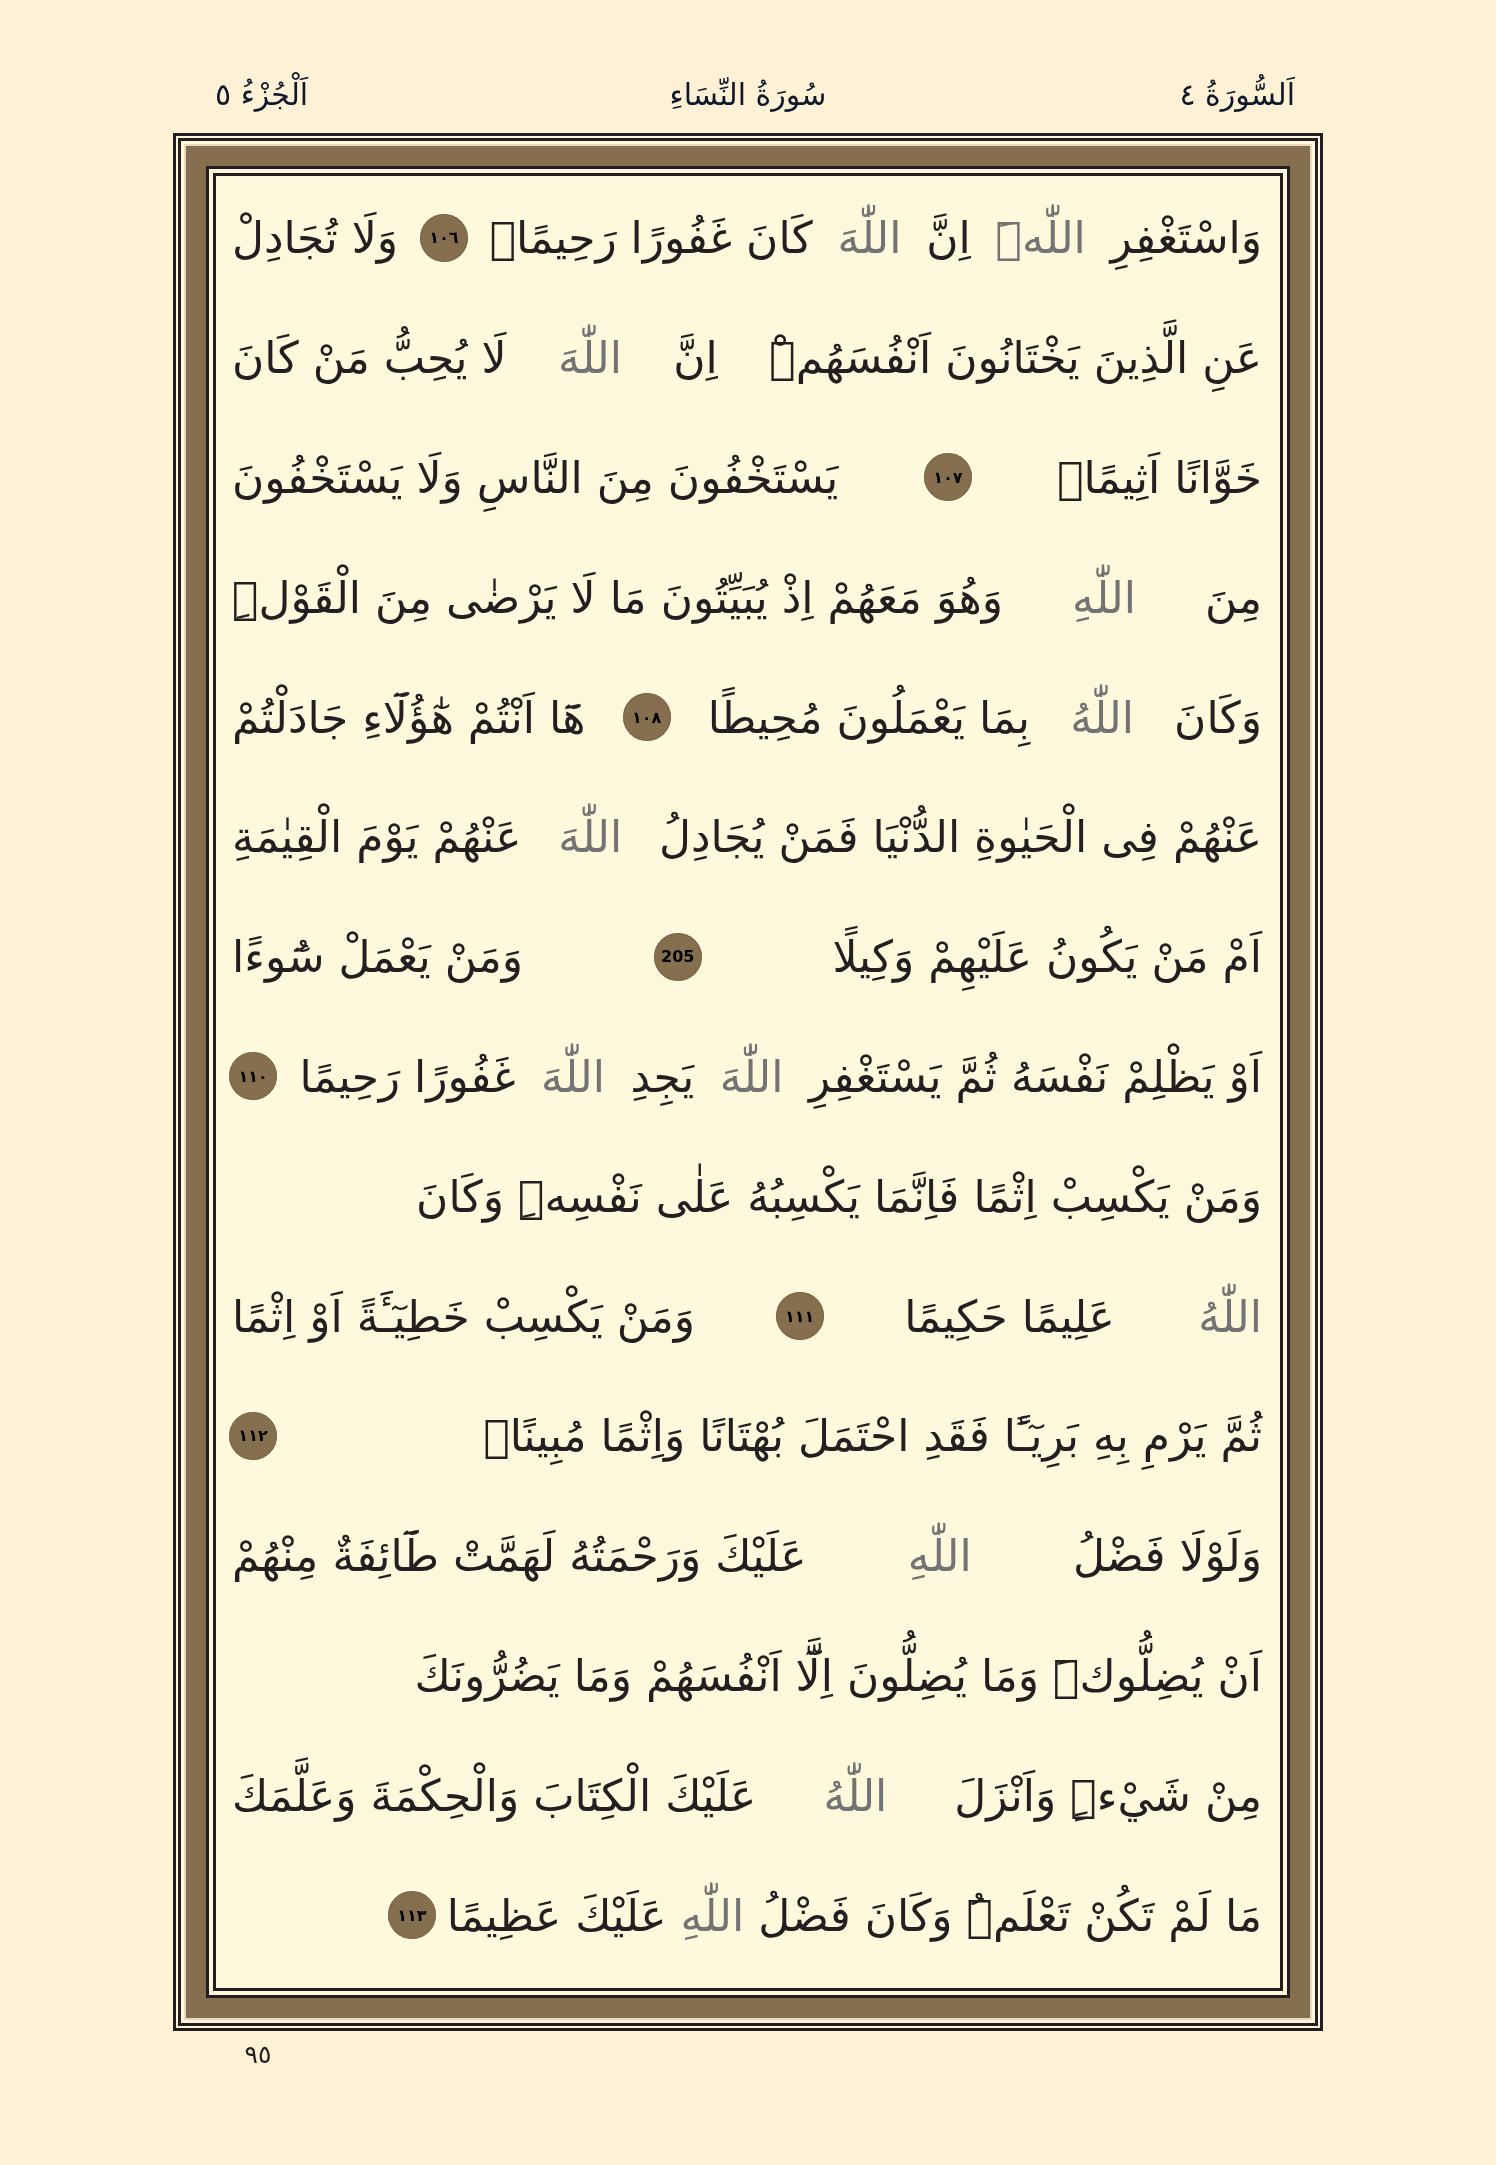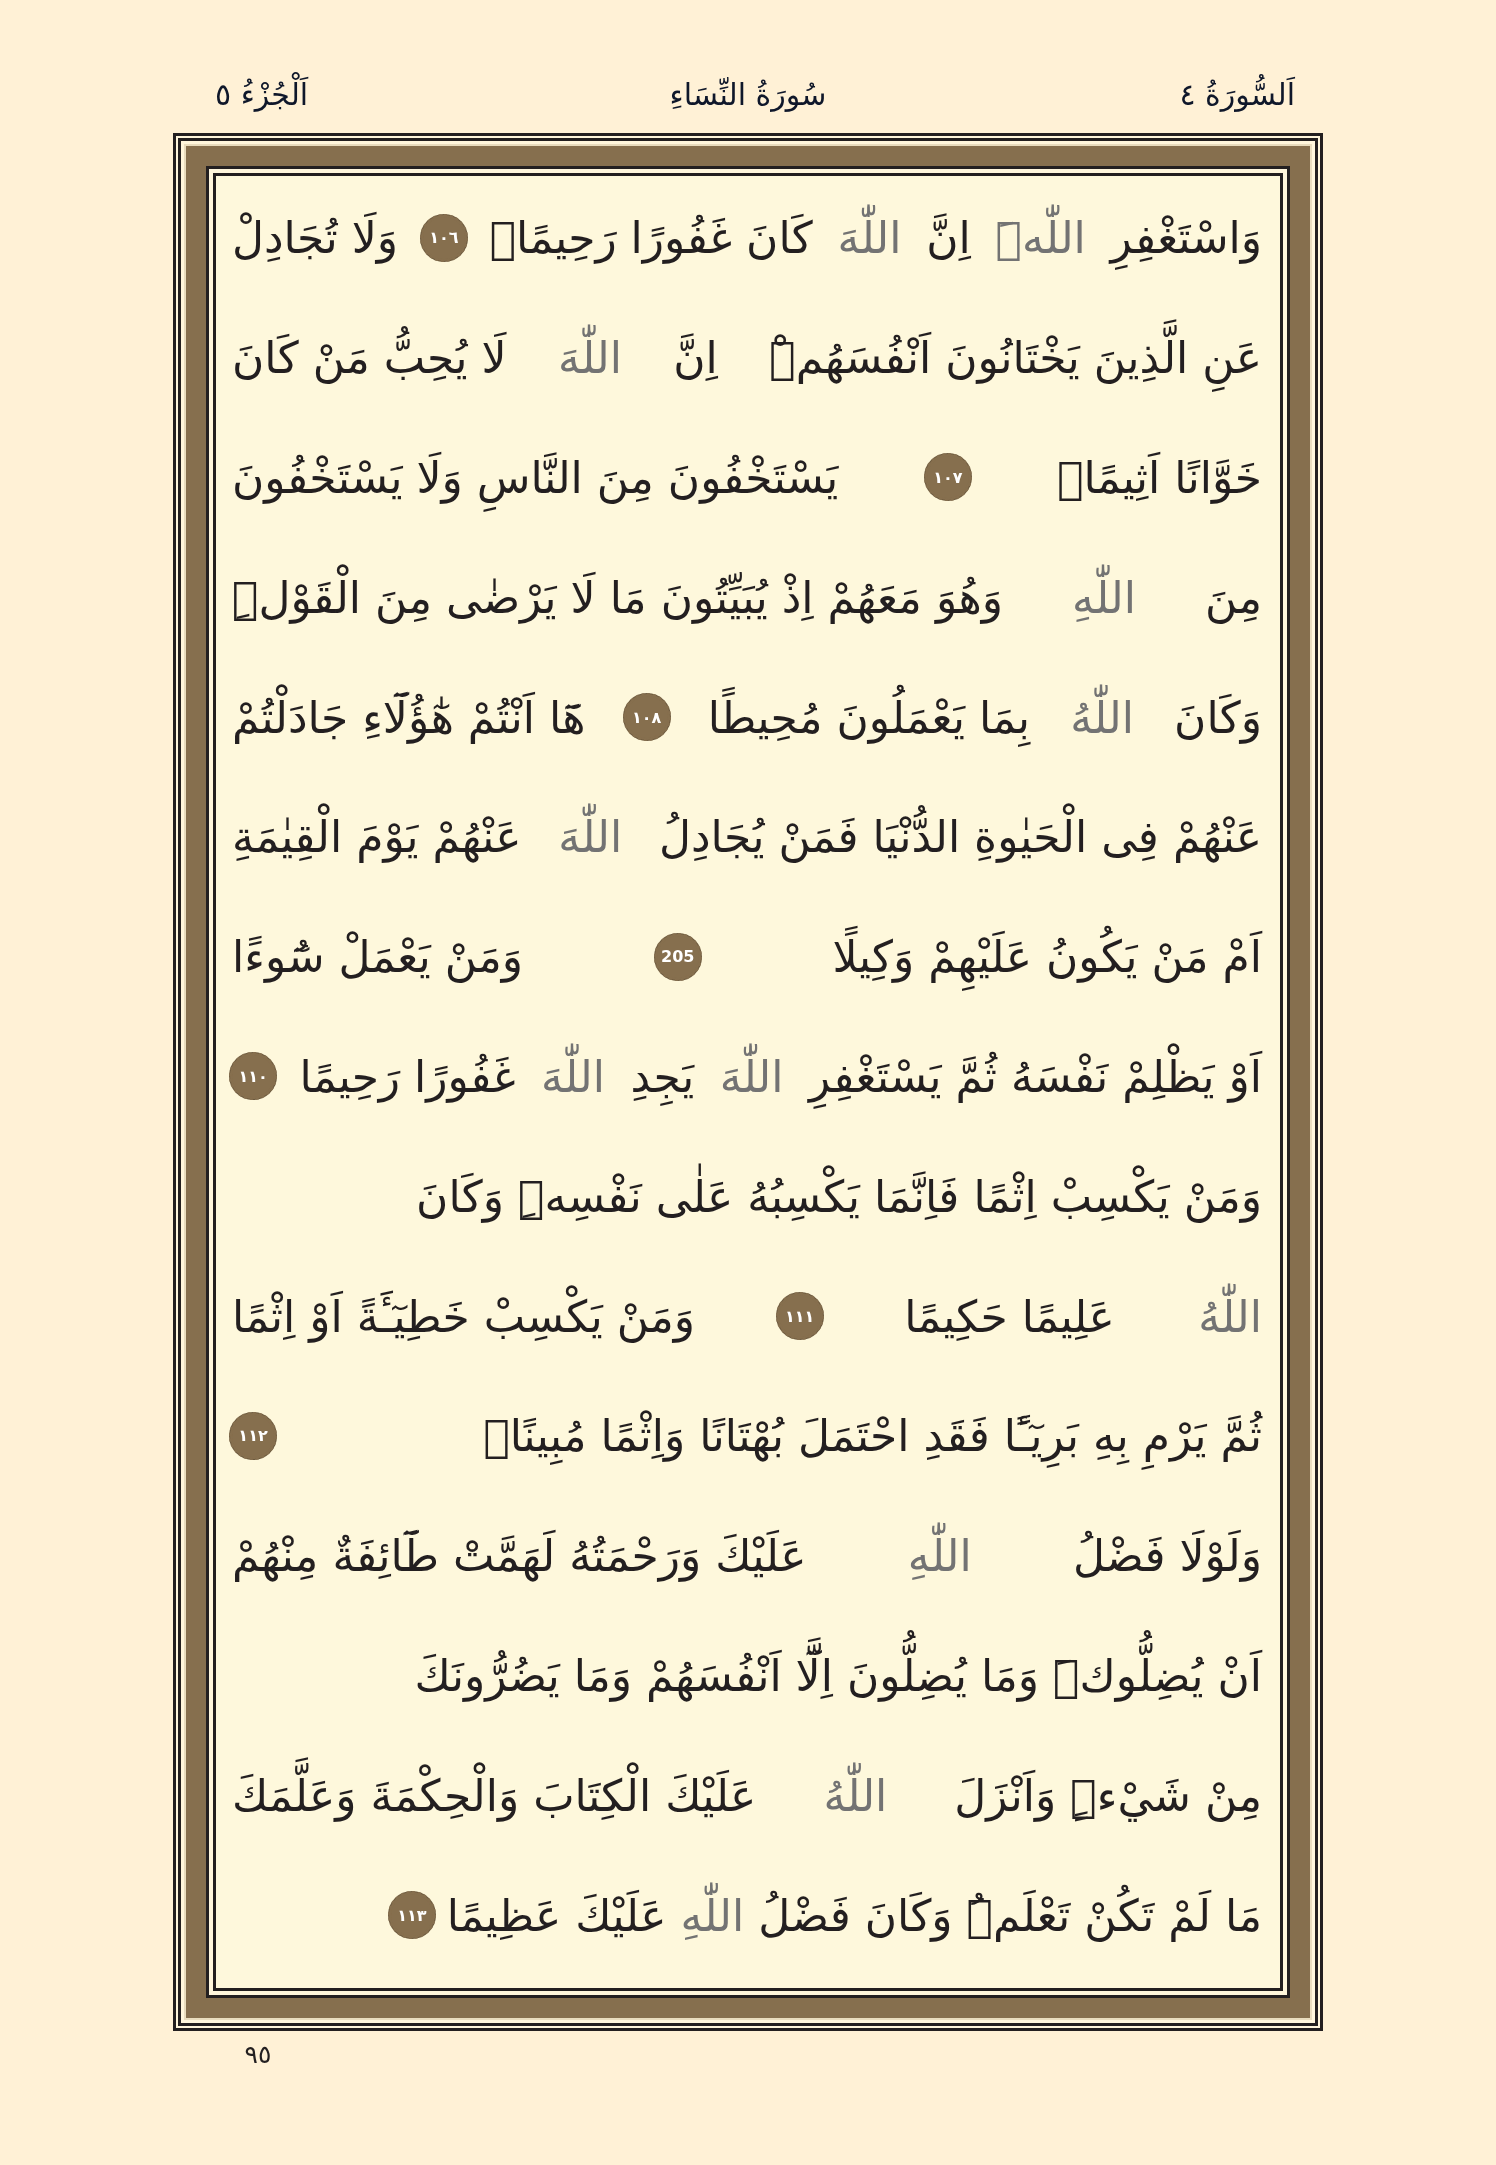--- a/index.html
+++ b/index.html
@@ -87,21 +87,21 @@
   .seg { display: inline-block; }
   .seg.red { color: #737373; }
   .seg.black { color: #231F20; }
   .ayah {
     display: inline-flex;
     align-items: center;
     justify-content: center;
     width: 42px; height: 42px;
     border-radius: 50%;
     background: #866F4E;
-    color: #ffffff;
+    color: #000000;
     font-size: 16px;
     font-weight: bold;
     box-shadow: 0 0 0 2px #866F4E, 0 0 0 3px #6d5a3f;
     flex: 0 0 auto;
     position: relative;
   }
   .ayah::before {
     content: "";
     position: absolute;
     inset: -3px;

